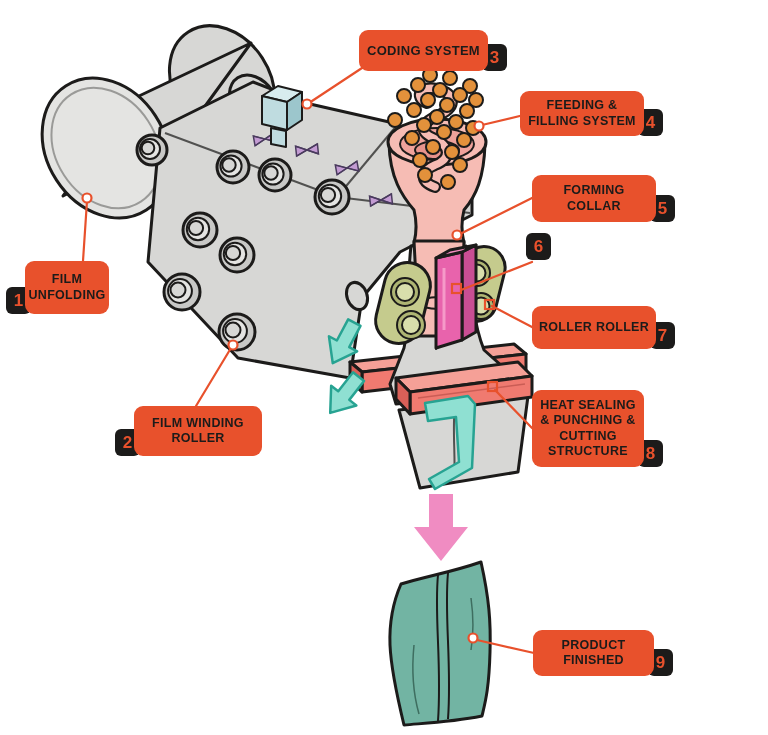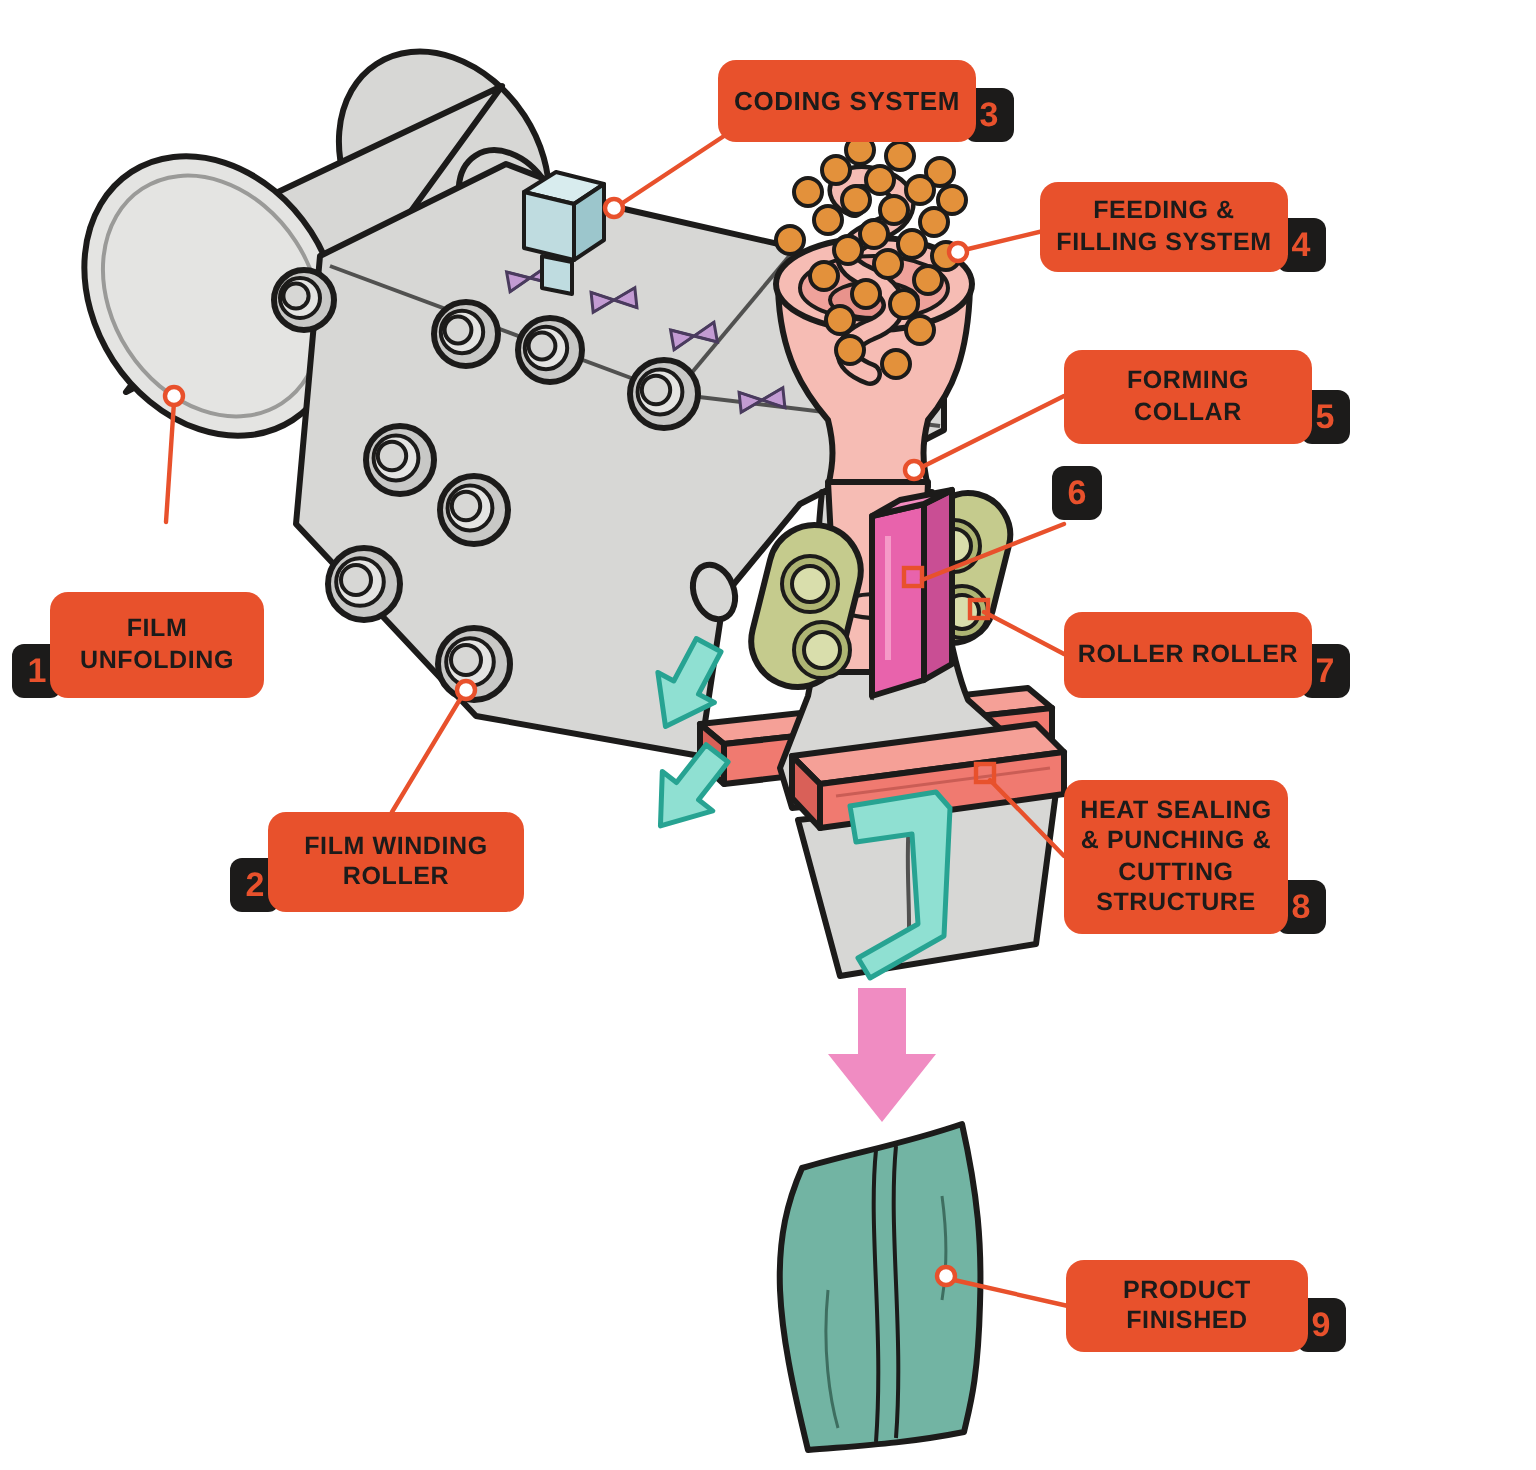--- a/index.html
+++ b/index.html
@@ -42,21 +42,21 @@
   .label .box{background:var(--label-bg,#E8512C);color:var(--label-text,#1C1B1A);
       border-radius:9px;display:flex;align-items:center;justify-content:center;text-align:center;
       font-size:12.5px;line-height:1.22;letter-spacing:.3px;white-space:pre-line;
       padding:6px 4px;box-sizing:border-box;position:relative;z-index:2;}
   .label .badge{background:var(--badge-bg,#1C1B1A);color:var(--badge-number,#E8512C);
       width:25px;height:27px;border-radius:6px;display:flex;align-items:center;justify-content:center;
       font-size:17px;font-weight:700;flex:none;z-index:1;}
   .label.right .badge{margin-left:-6px;}
   .label.left  .badge{margin-right:-6px;}
 
-  #lbl1{left:6px;top:261px;}   #lbl1 .box{width:107px;height:53px;margin-top:35px;}
+  #lbl1{left:6px;top:261px;}   #lbl1 .box{width:84px;height:53px;}
   #lbl2{left:115px;top:406px;} #lbl2 .box{width:128px;height:50px;}
   #lbl3{left:359px;top:30px;}  #lbl3 .box{width:129px;height:41px;font-size:13px;}
   #lbl4{left:520px;top:91px;}  #lbl4 .box{width:124px;height:45px;}
   #lbl5{left:532px;top:175px;} #lbl5 .box{width:124px;height:47px;}
   #lbl6{left:532px;top:233px;} #lbl6 .box{width:124px;height:59px;}
   #lbl7{left:532px;top:306px;} #lbl7 .box{width:124px;height:43px;}
   #lbl8{left:532px;top:390px;} #lbl8 .box{width:112px;height:77px;}
   #lbl9{left:533px;top:630px;border-radius:11px;} #lbl9 .box{width:121px;height:46px;}
 </style>
 </head>

